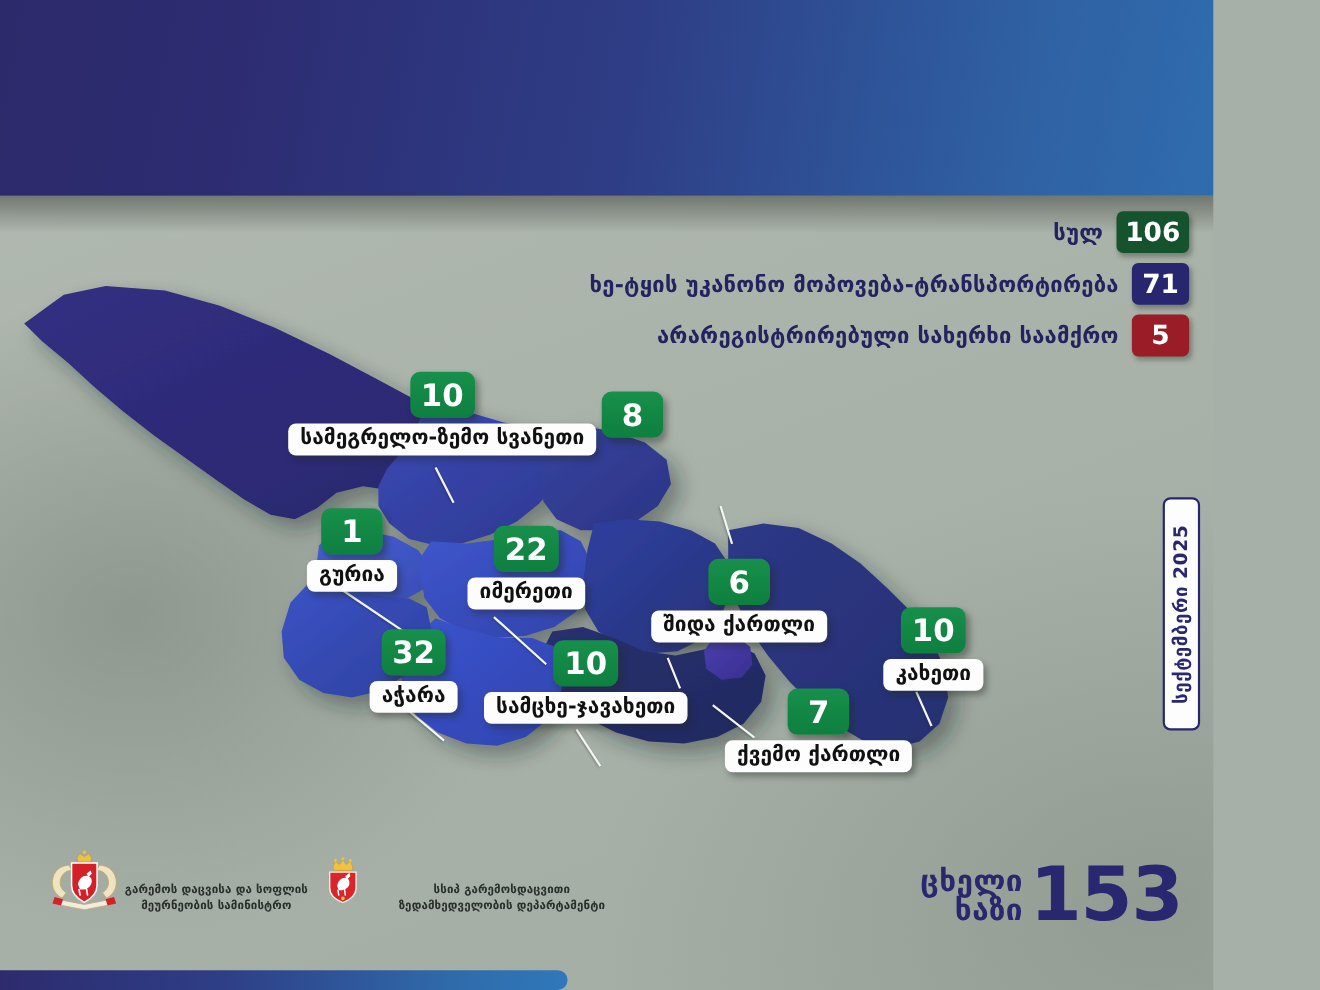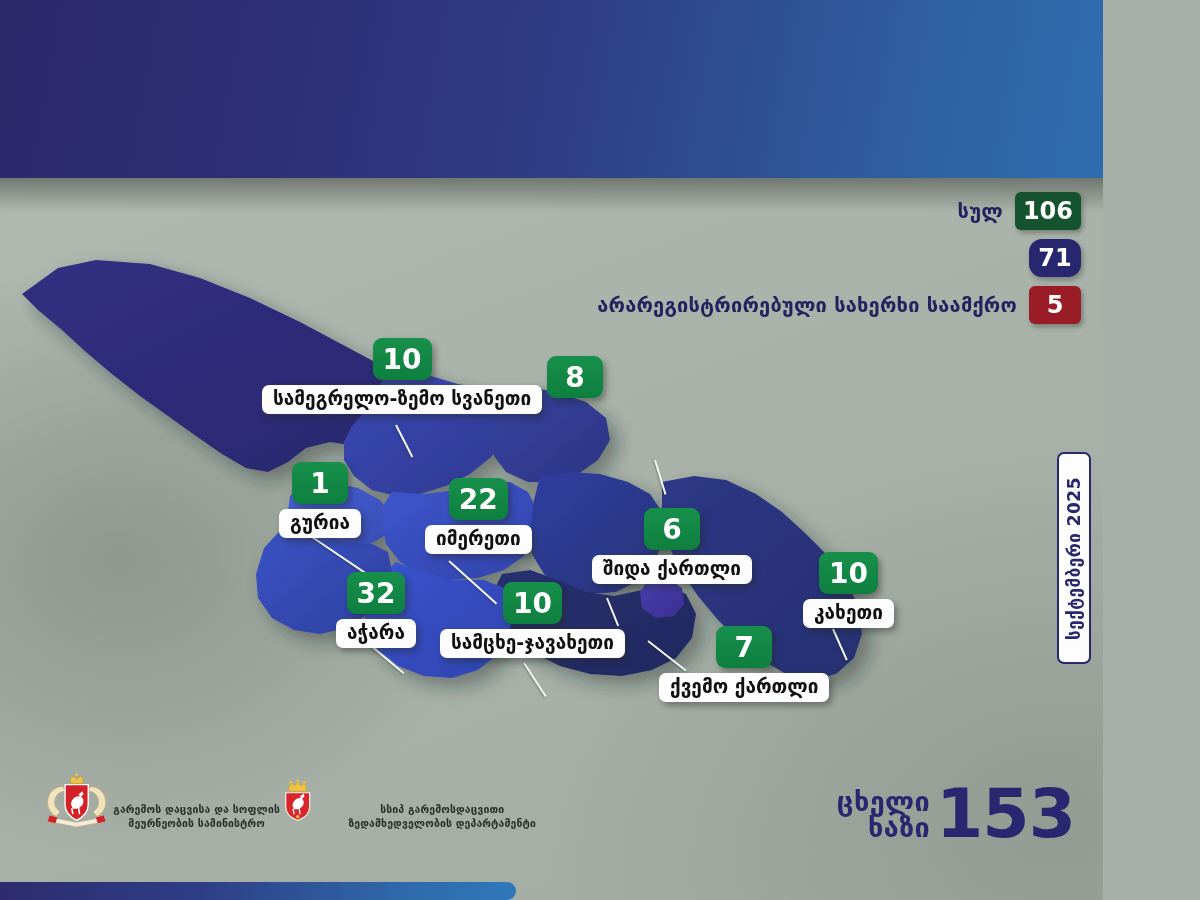--- a/index.html
+++ b/index.html
@@ -124,21 +124,22 @@
   <div class="header"></div>
   <div class="header-shadow"></div>
   <div class="header-title">უკანონო ტყითსარგებლობის სტატისტიკა</div>
 
   <div class="legend">
     <div class="legend-row">
       <div class="legend-label">სულ</div>
       <div class="legend-chip" id="chip0" style="background: #14532d;">106</div>
     </div>
     <div class="legend-row">
-      <div class="legend-chip" id="chip1" style="background: rgb(39, 38, 111); border-radius: 13px;">71</div>
+      <div class="legend-label">ხე-ტყის უკანონო  მოპოვება-ტრანსპორტირება</div>
+      <div class="legend-chip" id="chip1" style="background: rgb(39, 38, 111);">71</div>
     </div>
     <div class="legend-row">
       <div class="legend-label">არარეგისტრირებული სახერხი საამქრო</div>
       <div class="legend-chip" id="chip2" style="background: rgb(154, 28, 38);">5</div>
     </div>
   </div>
 
   <div class="map-wrap">
     <svg class="map-svg" viewBox="0 0 1060 520" preserveAspectRatio="xMinYMin meet">
       <defs>
@@ -310,21 +311,21 @@
         <path d="M33,37 L34,42 M40,36 L41,42" stroke="#ffffff" stroke-width="1.6" stroke-linecap="round"></path>
 
         <path d="M12,46 L38,51 L64,46 L64,51 L38,56 L12,51 Z" fill="#f2ece0" stroke="#c3a968" stroke-width=".7"></path>
         <path d="M10,44 L18,46 L16,52 L8,50 Z" fill="#d42027"></path>
         <path d="M66,44 L58,46 L60,52 L68,50 Z" fill="#d42027"></path>
       </svg>
       <div class="logo-caption">გარემოს დაცვისა და სოფლის
 მეურნეობის სამინისტრო</div>
     </div>
 
-    <div class="logo-block" style="left:276px;top:2px;width:260px;gap:29px;">
+    <div class="logo-block" style="left:290px;top:2px;width:260px;gap:29px;">
       <svg width="58" height="58" viewBox="0 0 58 58">
 
         <path d="M17,12 L20,5 L25,9 L29,3 L33,9 L38,5 L41,12 L40,16 L18,16 Z" fill="#f0c23f" stroke="#c49a2a" stroke-width=".7"></path>
         <circle cx="20" cy="4" r="1.8" fill="#f0c23f"></circle>
         <circle cx="29" cy="2" r="1.8" fill="#f0c23f"></circle>
         <circle cx="38" cy="4" r="1.8" fill="#f0c23f"></circle>
 
         <path d="M13,18 L45,18 L45,37 C45,46 37,52 29,55 C21,52 13,46 13,37 Z" fill="#d9262c" stroke="#f5f2ea" stroke-width="1.6"></path>
 
         <path d="M22,35 C23,29 27,25 32,25 C35,25 37,28 37,31 C37,36 33,39 28,40 L24,40 Z" fill="#ffffff"></path>

